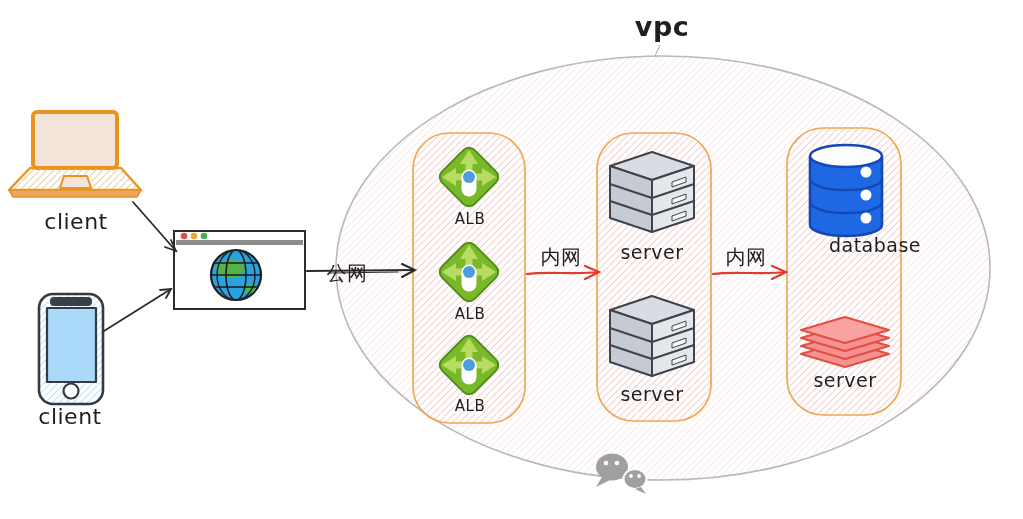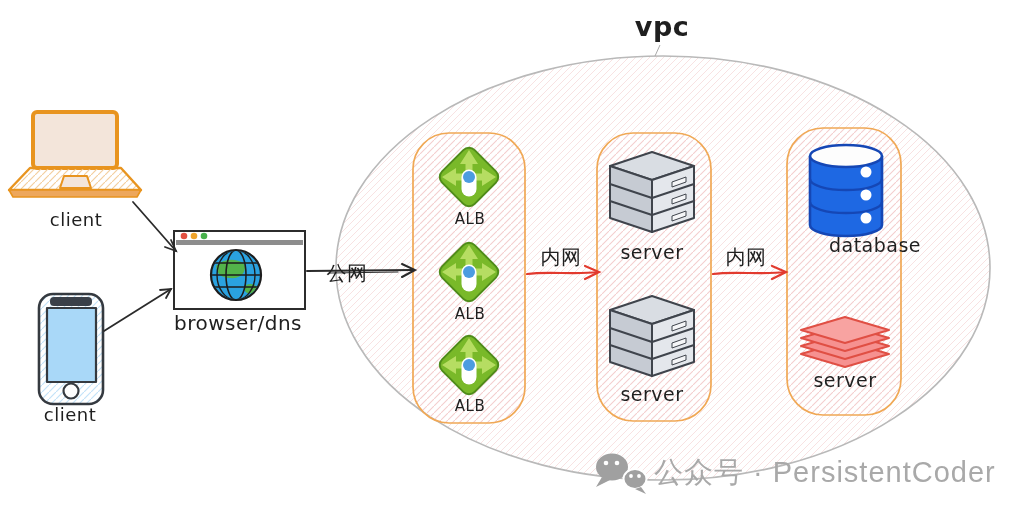--- a/index.html
+++ b/index.html
@@ -7,21 +7,21 @@
     position:relative;width:1023px;height:519px;background:#ffffff;
     font-family:"DejaVu Sans",sans-serif;overflow:hidden;
   }
   .stage svg{position:absolute;left:0;top:0;}
   .lbl{
     position:absolute;transform:translateX(-50%);white-space:nowrap;
     color:#1f1f1f;font-family:"DejaVu Sans",sans-serif;font-weight:500;
     letter-spacing:.5px;user-select:none;
   }
   .lbl-vpc{font-size:27px;font-weight:600;}
-  .lbl-client{font-size:18px;}
+  .lbl-client{font-size:22px;}
   .lbl-browser{font-size:20px;}
   .lbl-edge{font-size:20px;}
   .lbl-alb{font-size:15px;}
   .lbl-node{font-size:19px;text-align:right;}
   .watermark{
     position:absolute;left:654px;top:453px;white-space:nowrap;
     font-size:29px;color:#a9a9a9;font-family:"Liberation Sans",sans-serif;
     letter-spacing:1px;user-select:none;
   }
 </style>
@@ -203,25 +203,23 @@
     <ellipse cx="635" cy="479" rx="11.5" ry="10" stroke="#ffffff" stroke-width="2"></ellipse>
     <polygon points="641,487 646,494 635,489"></polygon>
     <circle cx="631" cy="476" r="1.9" fill="#ffffff"></circle>
     <circle cx="639" cy="476" r="1.9" fill="#ffffff"></circle>
   </g>
 </svg>
 
 <div class="lbl lbl-vpc" style="left:662px;top:11px;">vpc</div>
 <div class="lbl lbl-client" style="left:76px;top:209px;">client</div>
 <div class="lbl lbl-client" style="left:70px;top:404px;">client</div>
-<div class="lbl lbl-browser" style="left:238px;top:311px;">browser/dns</div>
 <div class="lbl lbl-edge" style="left:347px;top:260px;">公网</div>
 <div class="lbl lbl-edge" style="left:561px;top:244px;">内网</div>
 <div class="lbl lbl-edge" style="left:746px;top:244px;">内网</div>
 <div class="lbl lbl-alb" style="left:470px;top:210px;">ALB</div>
 <div class="lbl lbl-alb" style="left:470px;top:305px;">ALB</div>
 <div class="lbl lbl-alb" style="left:470px;top:397px;">ALB</div>
 <div class="lbl lbl-node" style="left:652px;top:241px;">server</div>
 <div class="lbl lbl-node" style="left:652px;top:383px;">server</div>
 <div class="lbl lbl-node" style="left:875px;top:234px;">database</div>
 <div class="lbl lbl-node" style="left:845px;top:369px;">server</div>
-<div class="watermark">公众号 · PersistentCoder</div>
 </div>
 
 </body></html>

